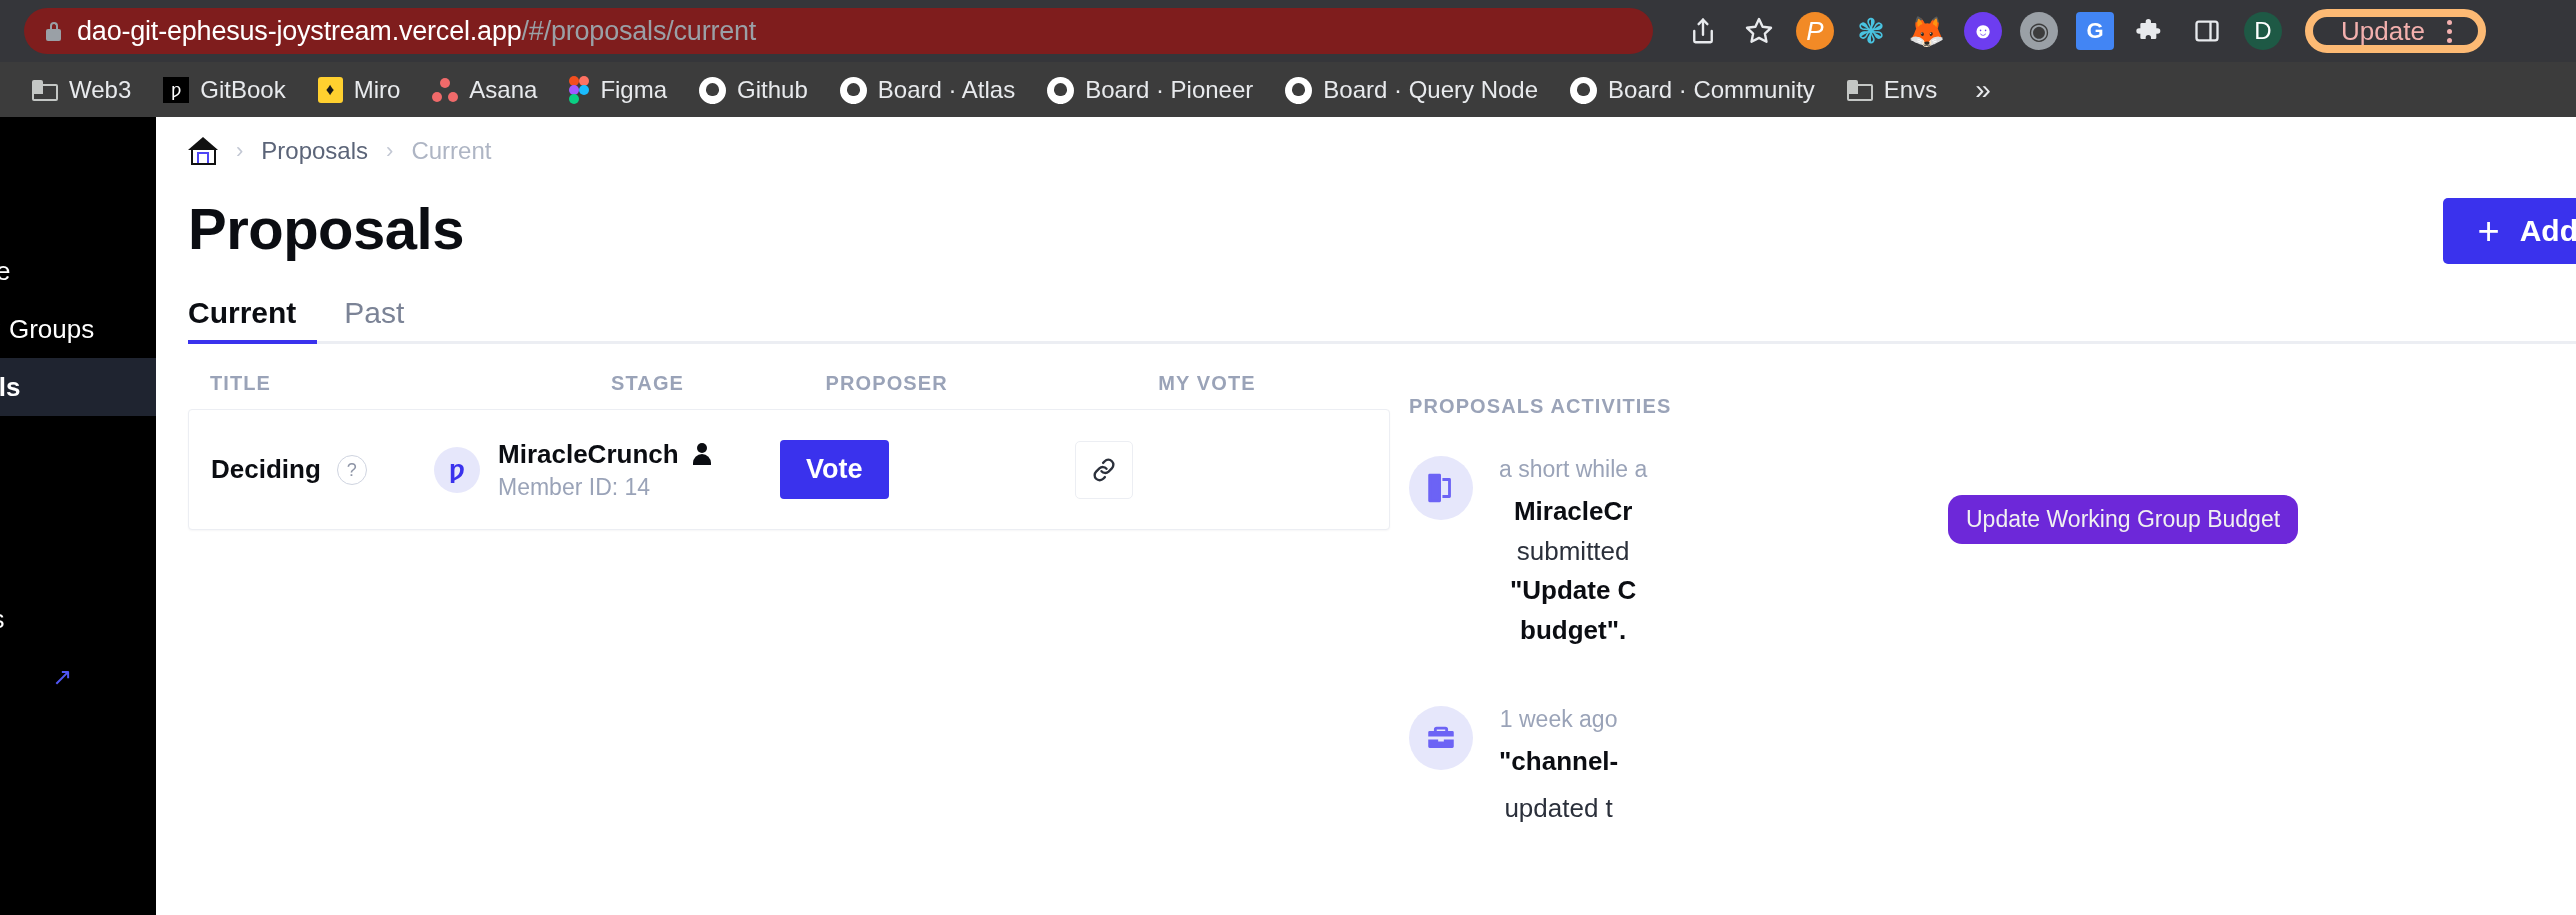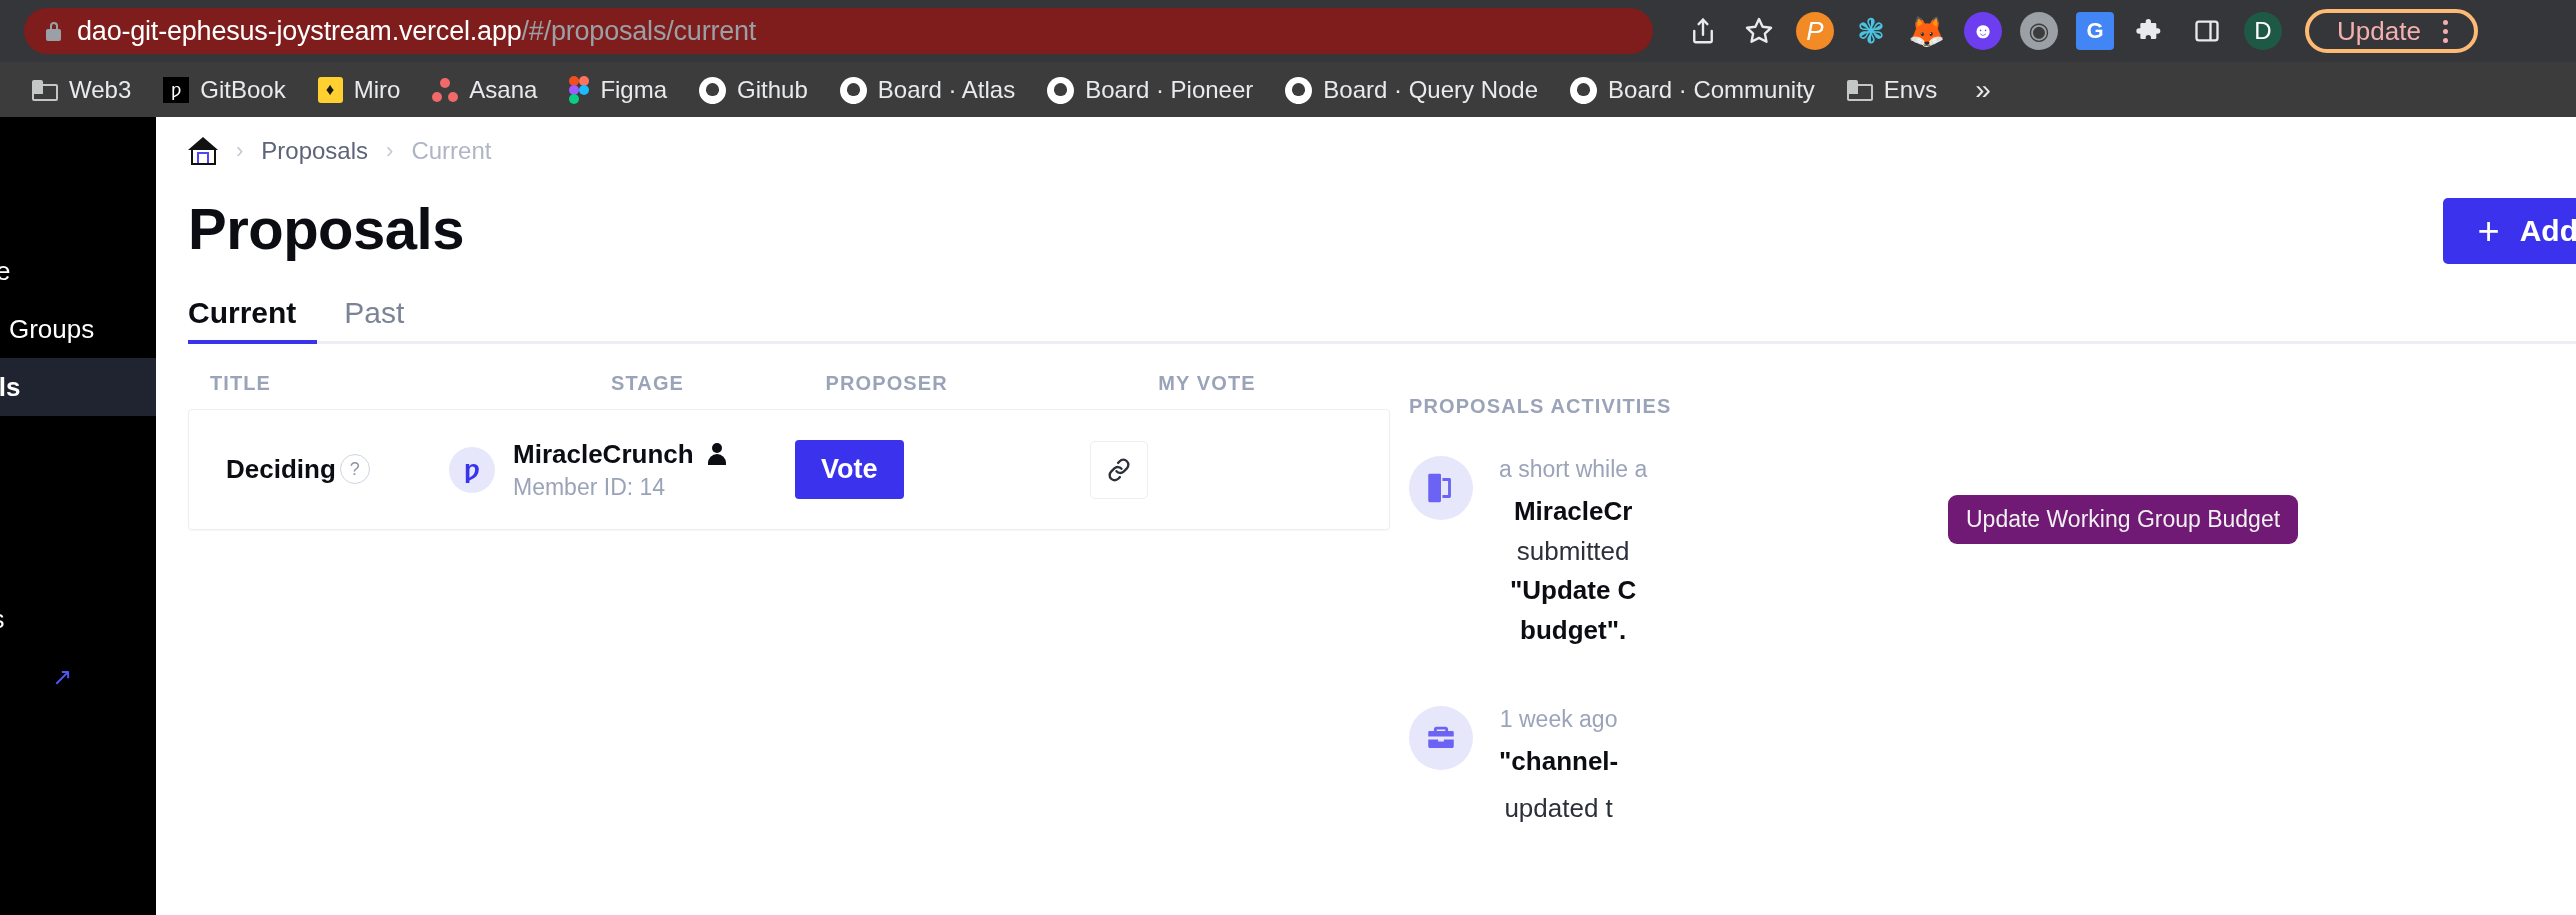--- a/index.html
+++ b/index.html
@@ -26,21 +26,21 @@
   .lock-ico .shackle { position:absolute; top:0; left:3.5px; width:8px; height:9px; border:2.4px solid #9aa0a6; border-bottom:none; border-radius:5px 5px 0 0;}
   .url { font-size: 27px; color: #fff; white-space: nowrap; letter-spacing: -0.2px; }
   .url .path { color: #9aa0a6; }
 
   .chrome-actions { display:flex; align-items:center; gap: 0; margin-left: 22px; }
   .cicon { width: 56px; height: 56px; display:flex; align-items:center; justify-content:center; flex:0 0 auto; }
 
   .ext-ico { width: 38px; height: 38px; border-radius: 50%; display:flex; align-items:center; justify-content:center; font-size:22px; color:#fff; flex:0 0 auto;}
 
   .update-btn {
-    height: 44px; border: 4px solid #fdba74; border-radius: 22px; color: #f3b0ae;
+    height: 44px; border: 8px solid #fdba74; border-radius: 22px; color: #f3b0ae;
     display: flex; align-items: center; padding: 0 26px 0 28px; font-size: 26px;
     margin-left: 14px; gap: 22px;
   }
   .kebab { display:flex; flex-direction:column; gap:4px; }
   .kebab i { width:5px; height:5px; border-radius:50%; background:#f3b0ae; display:block;}
 
   .bookmarks {
     height: 56px; background: #3c3c3c; display: flex; align-items: center;
     padding: 0 16px; gap: 0; color: #e8eaed; font-size: 24px; white-space: nowrap;
   }
@@ -107,21 +107,21 @@
     box-shadow: 0 1px 2px rgba(16,24,40,.04);
   }
   .c-title { width: 417px; }
   .meta-line { display:flex; align-items:center; gap:22px; }
   .meta-id { font-size:23px; color:#5b6478; }
   .meta-date { font-size:23px; color:#5b6478; }
   .badge { background:#a8a4f3; color:#fff; font-size:17px; font-weight:700; letter-spacing:0.6px;
            padding: 7px 16px; border-radius:18px; white-space:nowrap;}
   .c-name { font-size:28px; font-weight:700; color:#0b0d12; margin-top:16px;}
 
-  .c-stage { width:223px; display:flex; align-items:flex-start; gap:4px;margin-left:15px; }
+  .c-stage { width:223px; display:flex; align-items:flex-end; gap:16px; }
   .stage-txt { font-size:26px; font-weight:700; color:#0b0d12;}
   .help-ico { width:30px; height:30px; border-radius:50%; border:1.6px solid #cfd4e0; color:#8d94a6;
               font-size:18px; display:flex; align-items:center; justify-content:center;}
 
   .c-proposer { width:346px; display:flex; align-items:center; gap:18px;}
   .avatar { width:46px; height:46px; border-radius:50%; background:#e6e7fb; flex:0 0 auto;
             display:flex; align-items:center; justify-content:center; color:#3a32ed; font-size:26px; font-weight:700;}
   .pr-name { font-size:26px; font-weight:700; color:#0b0d12; display:flex; align-items:center; gap:12px;}
   .person-ico { width:22px; height:22px; position:relative; display:inline-block;}
   .person-ico::before{content:""; position:absolute; top:0; left:6px; width:10px; height:10px; border-radius:50%; background:#0b0d12;}
@@ -129,22 +129,22 @@
   .pr-member { font-size:23px; color:#9aa3b8; margin-top:4px;}
 
   .c-vote { width:218px; }
   .vote-btn { background:#3a32ed; color:#fff; font-size:27px; font-weight:700;
               padding: 14px 26px; border-radius:4px; display:inline-block;}
   .c-link { margin-left: 77px; }
   .link-btn { width:58px; height:58px; border:1px solid #eceef3; border-radius:5px;
               display:flex; align-items:center; justify-content:center; font-size:28px; color:#2b303b;}
 
   .tooltip {
-    position:absolute; top: 495px; left: 1948px; background:#701a75; color:#f1f1f1;
-    font-size:23px; padding: 11px 18px; border-radius:9px; white-space:nowrap; z-index: 30;
+    position:absolute; top: 495px; left: 1948px; background:#6d28d9; color:#f1f1f1;
+    font-size:23px; padding: 11px 18px; border-radius:14px; white-space:nowrap; z-index: 30;
   }
 
   
   .activities {
     position:absolute; top: 278px; left: 1253px; width: 338px; overflow:hidden;
   }
   .act-head { font-size:20px; letter-spacing:1.1px; color:#9aa3b8; font-weight:700; }
   .act-item { display:flex; gap:26px; margin-top:38px; }
   .act-ico-wrap { width:64px; height:64px; border-radius:50%; background:#e6e7fb; flex:0 0 auto;
                   display:flex; align-items:center; justify-content:center;}

